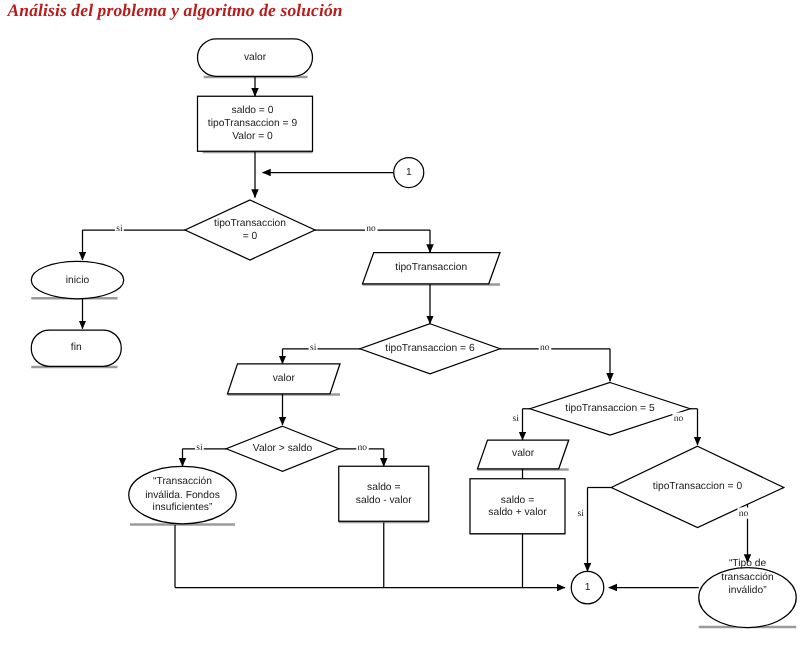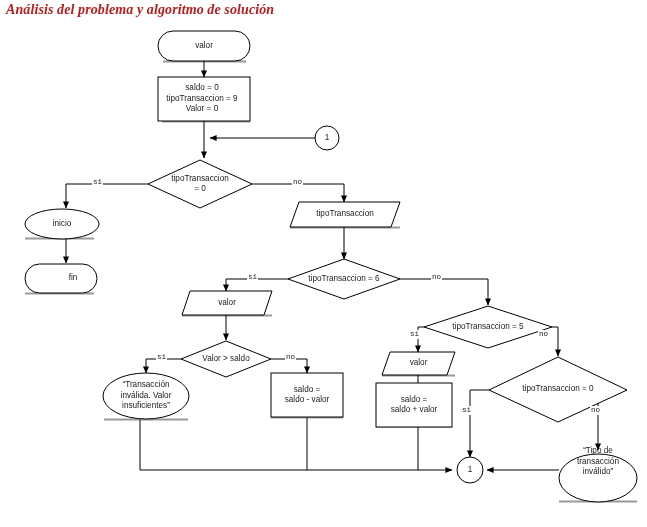--- a/index.html
+++ b/index.html
@@ -41,21 +41,21 @@
     text-align: center;
     line-height: 10.5px;
     white-space: pre;
     pointer-events: none;
     display: flex;
     align-items: center;
     justify-content: center;
   }
   .edge-label {
     position: absolute;
-    font-family: Liberation Mono, monospace;
+    font-family: Liberation Serif, serif;
     font-size: 7.6px;
     color: #1a1a1a;
     background: #ffffff;
     padding: 0 1px;
     line-height: 9px;
     white-space: nowrap;
   }
 </style>
 </head>
 <body>
@@ -178,27 +178,27 @@
 </svg>
 
 <div class="node-label" style="left:158px;top:31px;width:92px;height:30px;">valor</div>
 <div class="node-label" style="left:158px;top:77px;width:88px;height:44px;">saldo = 0
 tipoTransaccion = 9
 Valor = 0</div>
 <div class="node-label" style="left:315px;top:126px;width:24px;height:24px;">1</div>
 <div class="node-label" style="left:152px;top:160px;width:96px;height:48px;">tipoTransaccion
 = 0</div>
 <div class="node-label" style="left:25px;top:209px;width:74px;height:30px;">inicio</div>
-<div class="node-label" style="left:25px;top:264px;width:72px;height:29px;padding-left:12px;">fin</div>
+<div class="node-label" style="left:25px;top:264px;width:72px;height:29px;">fin</div>
 <div class="node-label" style="left:290px;top:202px;width:110px;height:25px;">tipoTransaccion</div>
 <div class="node-label" style="left:288px;top:259px;width:112px;height:40px;">tipoTransaccion = 6</div>
 <div class="node-label" style="left:182px;top:291px;width:90px;height:24px;">valor</div>
 <div class="node-label" style="left:181px;top:341px;width:90px;height:36px;">Valor &gt; saldo</div>
 <div class="node-label" style="left:103px;top:373px;width:86px;height:46px;">“Transacción
-inválida. Valor
+inválida. Fondos
 insuficientes”</div>
 <div class="node-label" style="left:271px;top:373px;width:72px;height:44px;">saldo =
 saldo - valor</div>
 <div class="node-label" style="left:424px;top:306px;width:128px;height:42px;">tipoTransaccion = 5</div>
 <div class="node-label" style="left:382px;top:352px;width:73px;height:23px;">valor</div>
 <div class="node-label" style="left:376px;top:383px;width:76px;height:44px;">saldo =
 saldo + valor</div>
 <div class="node-label" style="left:489px;top:357px;width:138px;height:65px;">tipoTransaccion = 0</div>
 <div class="node-label" style="left:457px;top:457px;width:26px;height:26px;">1</div>
 <div class="node-label" style="left:559px;top:438px;width:78px;height:48px;">“Tipo de

